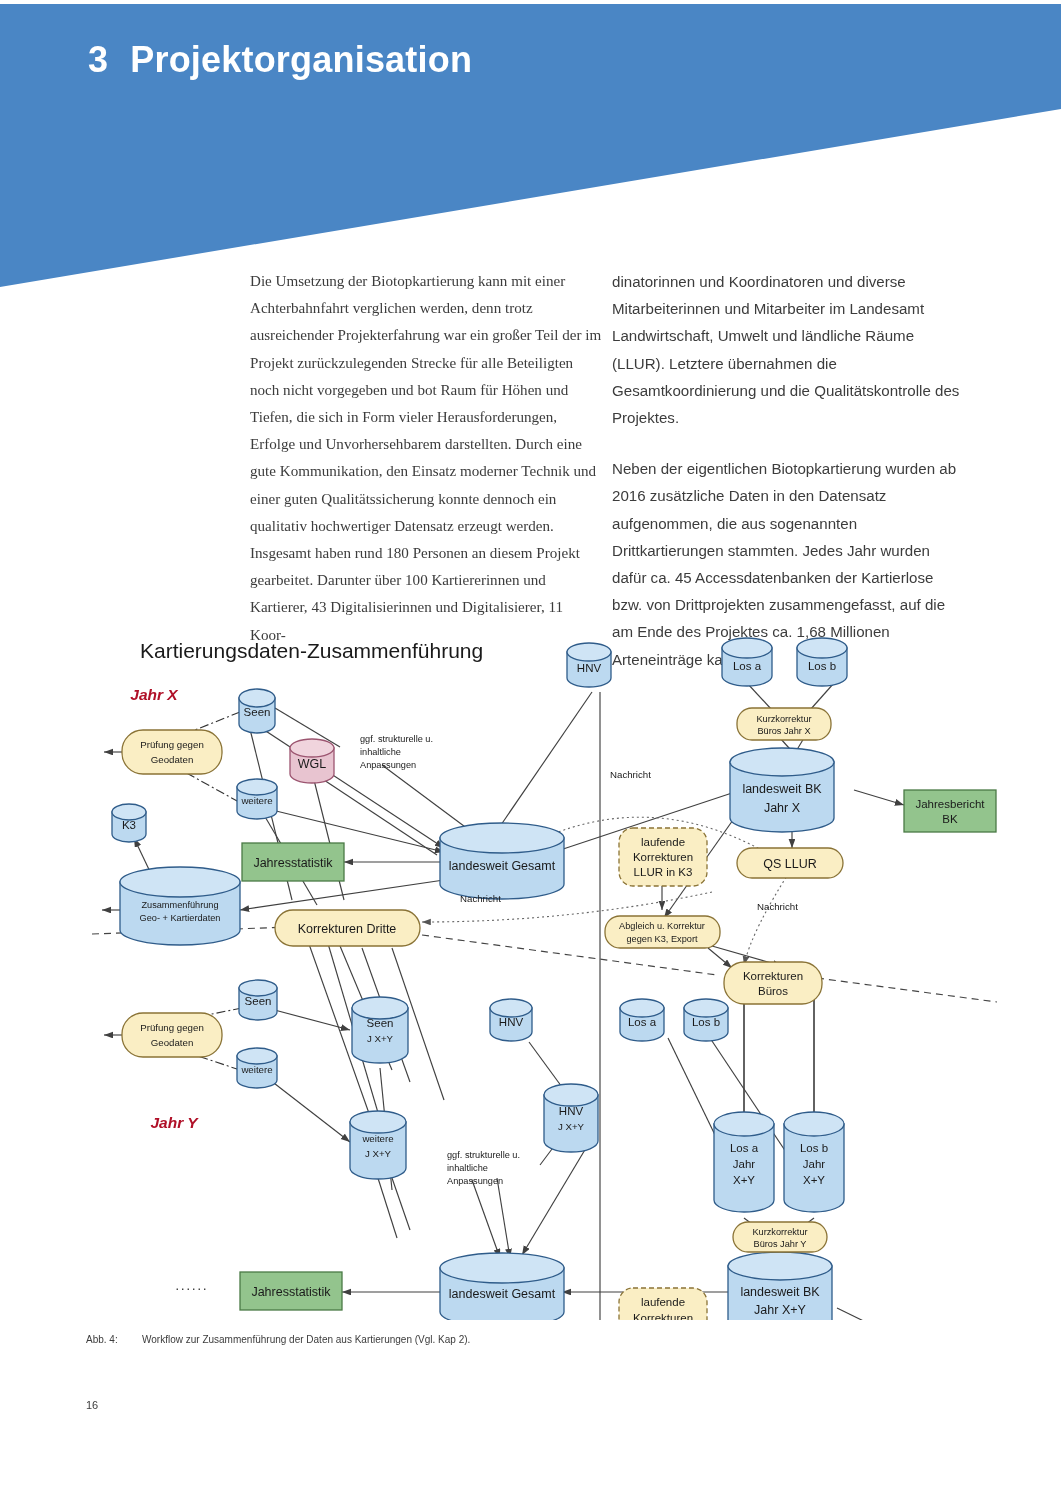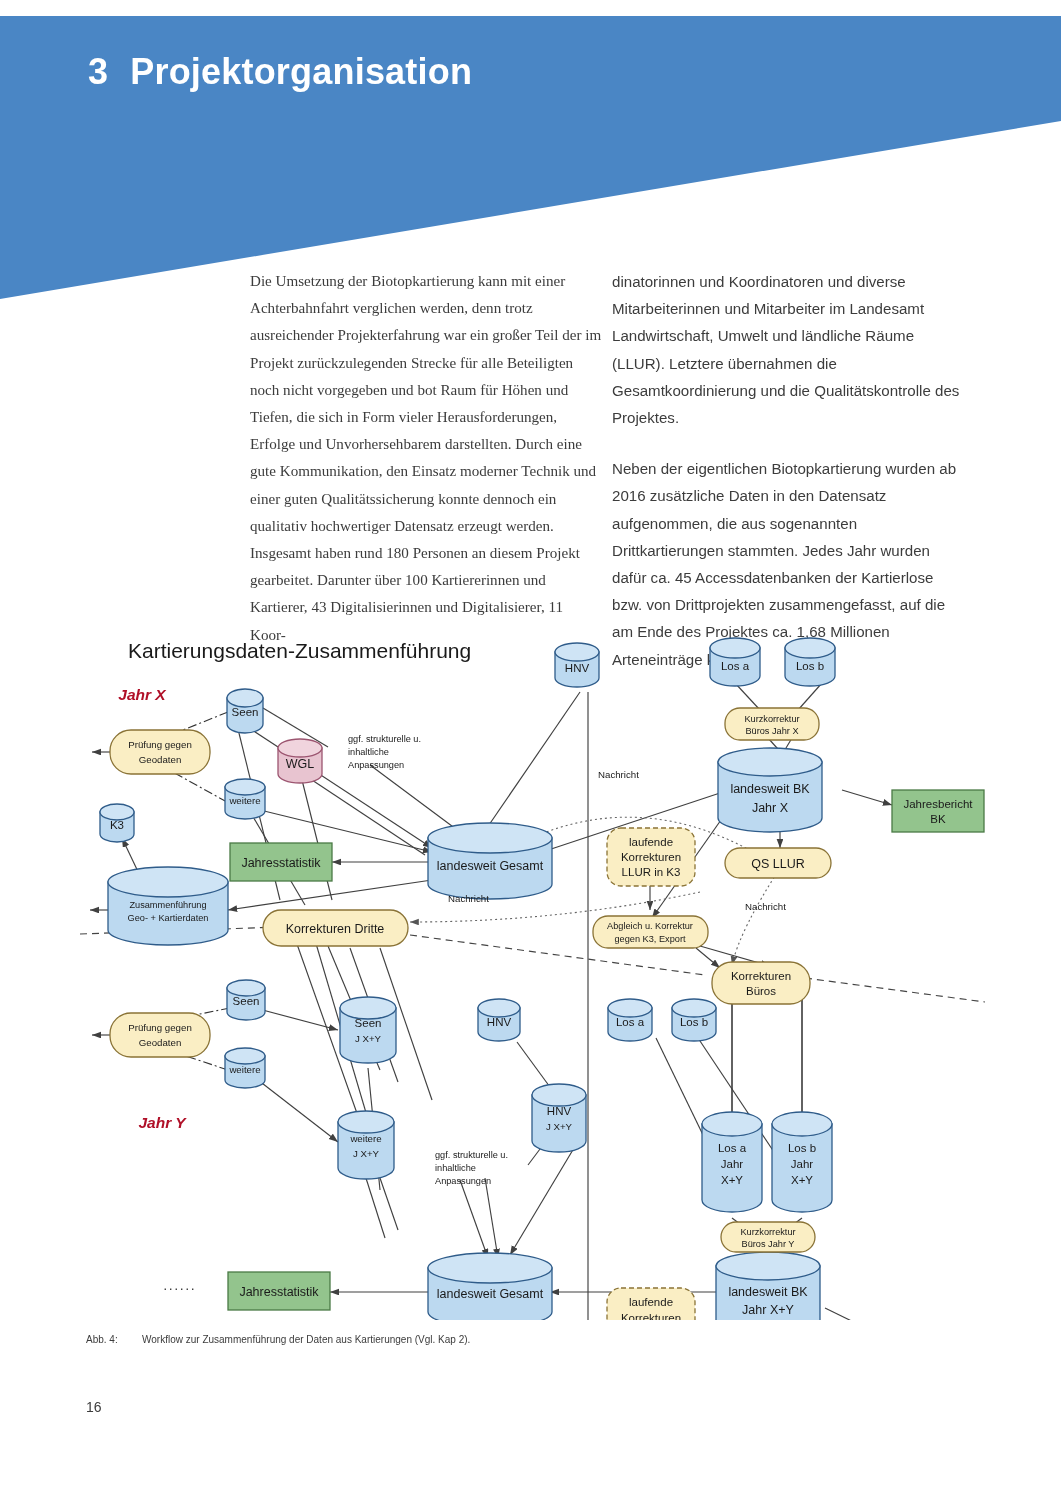--- a/index.html
+++ b/index.html
@@ -1,50 +1,50 @@
 <!DOCTYPE html>
 <html><head>
 <meta charset="utf-8">
 <style>
   html,body{margin:0;padding:0;}
   body{
     width:1061px;height:1500px;background:#ffffff;
     font-family:"Liberation Sans", sans-serif;
     color:#3f3f3f;position:relative;overflow:hidden;
   }
-  .banner{position:absolute;left:0;top:16px;width:937px;height:290px;}
+  .banner{position:absolute;left:0;top:4px;width:937px;height:290px;}
   .banner svg{display:block;}
   .banner-title{
     position:absolute;left:88px;top:35px;
     font-size:36px;font-weight:bold;color:#ffffff;
     letter-spacing:0.2px;white-space:nowrap;
   }
   .banner-title .num{margin-right:22px;}
 
   .cols{position:absolute;left:0;top:268px;width:1061px;}
   .col{
     position:absolute;top:0;width:352px;
     font-size:15.1px;line-height:27.2px;color:#3c3c3c;
   }
   .col p{margin:0 0 24px 0;}
   .col-left{left:250px;font-family:Liberation Serif, serif;}
   .col-right{left:612px;}
 
-  .figure{position:absolute;left:80px;top:630px;width:905px;height:690px;}
+  .figure{position:absolute;left:92px;top:630px;width:905px;height:690px;}
   .figure svg{display:block;}
 
   .caption{
     position:absolute;left:86px;top:1334px;width:880px;
     font-size:10px;color:#3c3c3c;
   }
   .caption .lbl{display:inline-block;width:56px;}
 
   .pagenum{
     position:absolute;left:86px;top:1399px;
-    font-size:14px;color:#3c3c3c;
+    font-size:11px;color:#3c3c3c;
   }
 </style>
 </head>
 <body>
 
 <div class="banner">
   <svg width="1061" height="290" viewBox="0 0 1061 290" xmlns="http://www.w3.org/2000/svg">
     <polygon points="0,0 1061,0 1061,105 0,283" fill="#4a86c5"></polygon>
   </svg>
   <div class="banner-title">

